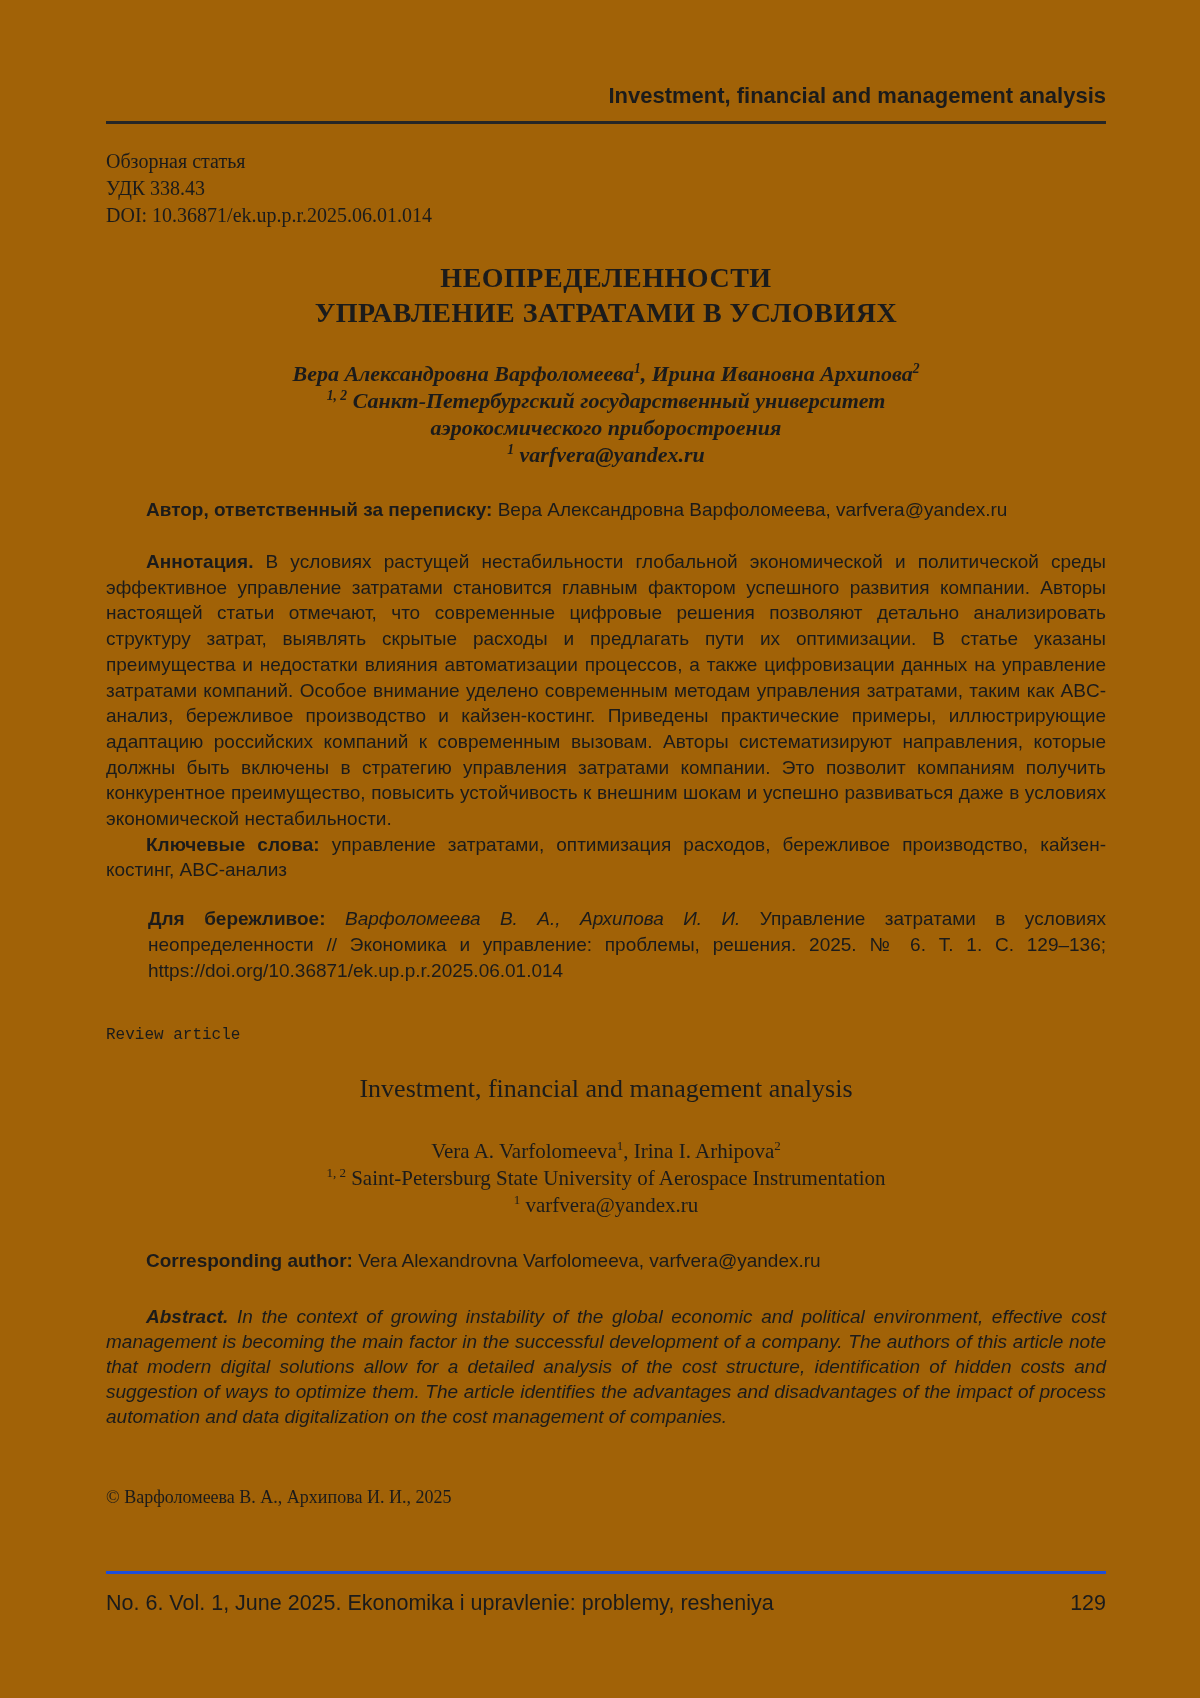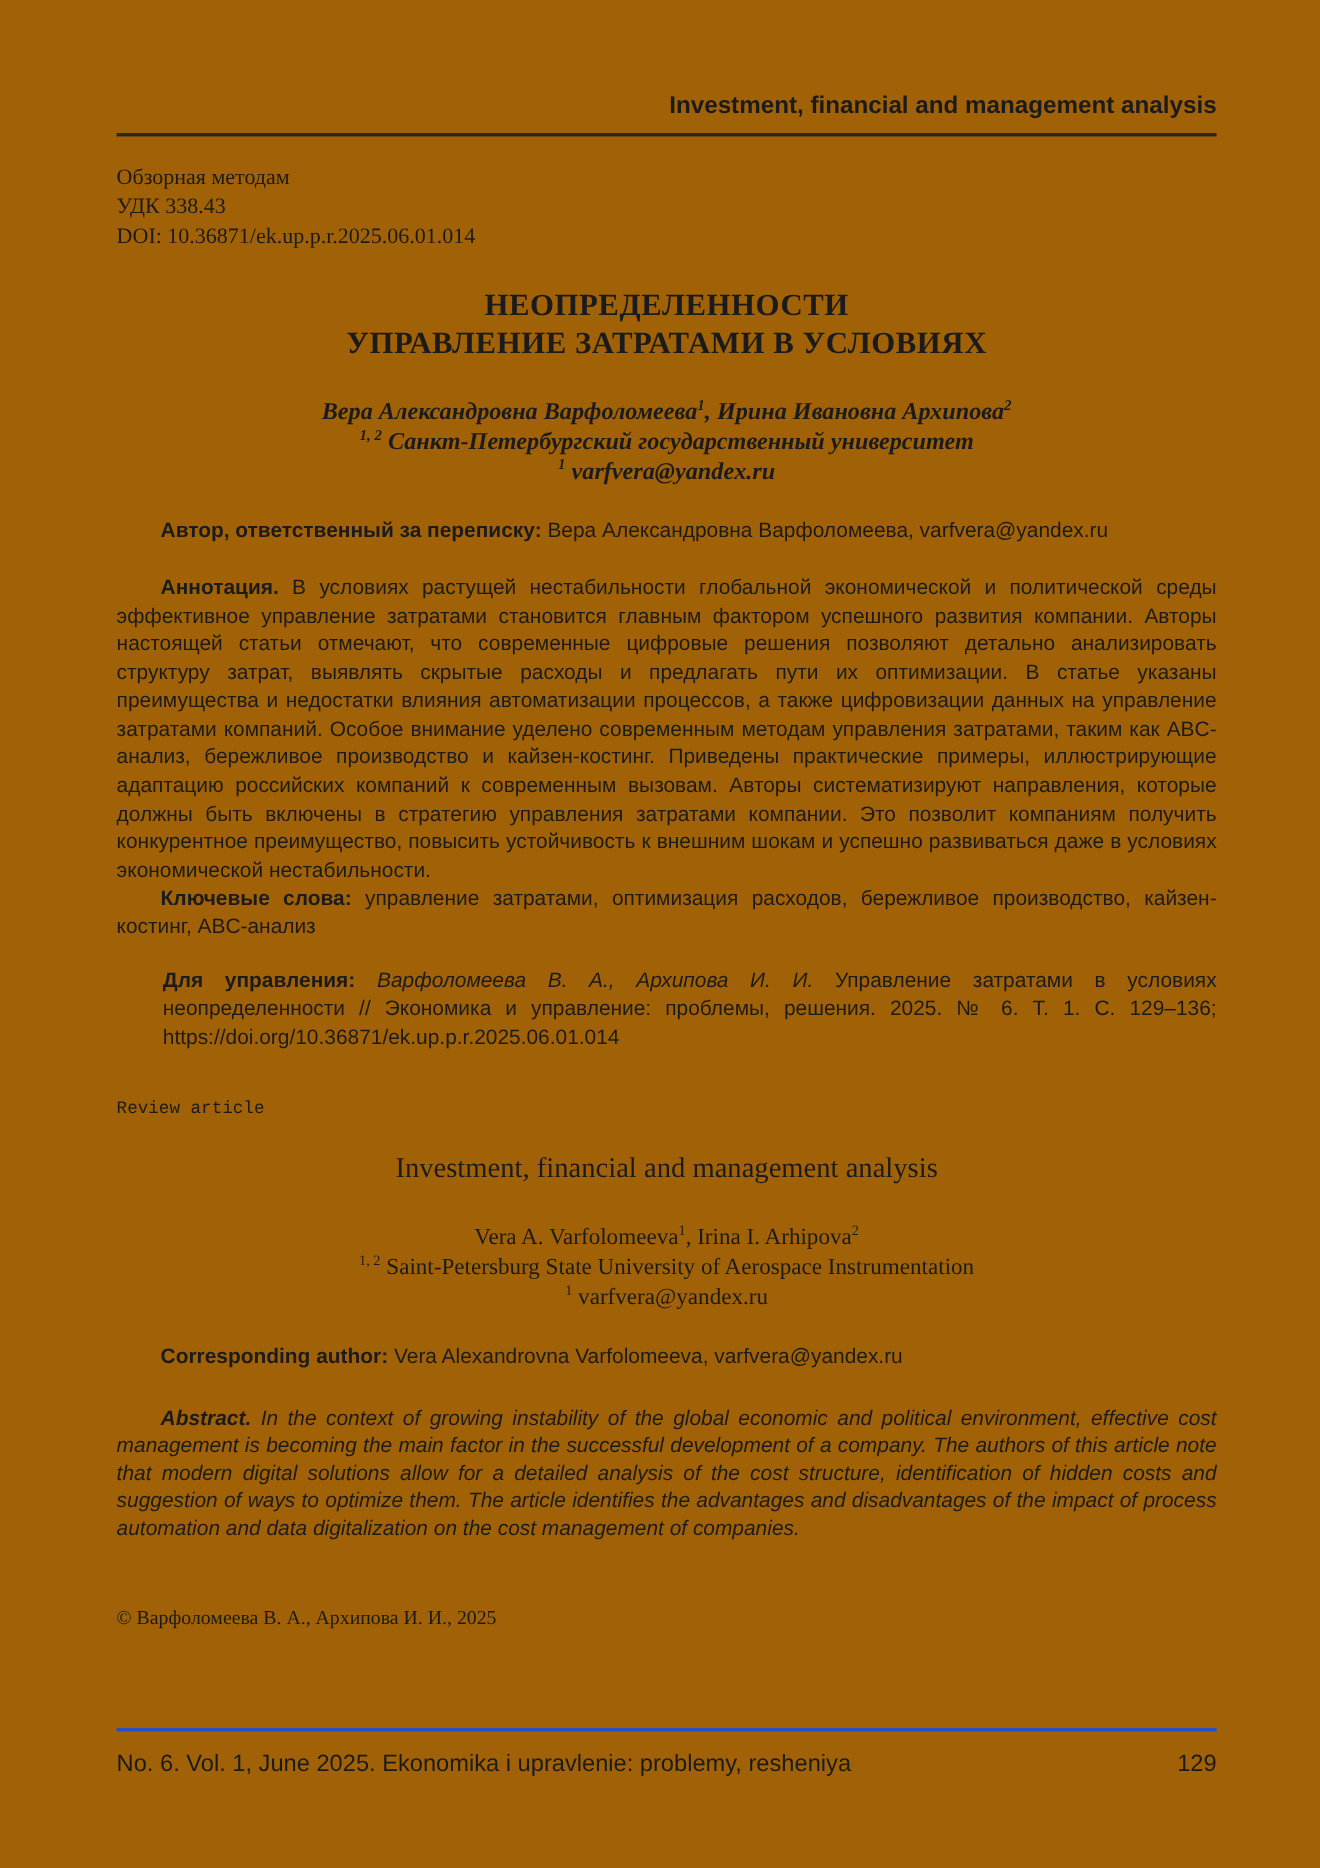--- a/index.html
+++ b/index.html
@@ -140,47 +140,48 @@
 </style>
 </head>
 <body>
 
 <div class="page">
 
   <div class="running-head">Investment, financial and management analysis</div>
   <hr class="head-rule">
 
   <div class="meta">
-    <div>Обзорная методам</div>
+    <div>Обзорная статья</div>
     <div>УДК 338.43</div>
     <div>DOI: 10.36871/ek.up.p.r.2025.06.01.014</div>
   </div>
 
   <div class="title-ru">
     <div>НЕОПРЕДЕЛЕННОСТИ</div>
     <div>УПРАВЛЕНИЕ ЗАТРАТАМИ В УСЛОВИЯХ</div>
   </div>
 
   <div class="authors-ru">
     <div><span>Вера Александровна Варфоломеева</span><sup>1</sup><span>, </span><span>Ирина Ивановна Архипова</span><sup>2</sup></div>
     <div><sup>1, 2</sup> <span>Санкт-Петербургский государственный университет</span></div>
+    <div>аэрокосмического приборостроения</div>
     <div><sup>1</sup> <span>varfvera@yandex.ru</span></div>
   </div>
 
   <div class="corresponding">
     <span class="label">Автор, ответственный за переписку: </span><span>Вера Александровна Варфоломеева, varfvera@yandex.ru</span>
   </div>
 
   <div class="abstract-ru">
     <p><span class="b">Аннотация. </span><span>В условиях растущей нестабильности глобальной экономической и политической среды эффективное управление затратами становится главным фактором успешного развития компании. Авторы настоящей статьи отмечают, что современные цифровые решения позволяют детально анализировать структуру затрат, выявлять скрытые расходы и предлагать пути их оптимизации. В статье указаны преимущества и недостатки влияния автоматизации процессов, а также цифровизации данных на управление затратами компаний. Особое внимание уделено современным методам управления затратами, таким как ABC-анализ, бережливое производство и кайзен-костинг. Приведены практические примеры, иллюстрирующие адаптацию российских компаний к современным вызовам. Авторы систематизируют направления, которые должны быть включены в стратегию управления затратами компании. Это позволит компаниям получить конкурентное преимущество, повысить устойчивость к внешним шокам и успешно развиваться даже в условиях экономической нестабильности.</span></p>
     <p><span class="b">Ключевые слова: </span><span>управление затратами, оптимизация расходов, бережливое производство, кайзен-костинг, ABC-анализ</span></p>
   </div>
 
   <div class="citation">
-    <span class="b">Для управления: </span><span class="it">Варфоломеева В. А., Архипова И. И. </span><span>Управление затратами в условиях неопределенности // Экономика и управление: проблемы, решения. 2025. № 6. Т. 1. С. 129–136; https://doi.org/10.36871/ek.up.p.r.2025.06.01.014</span>
+    <span class="b">Для бережливое: </span><span class="it">Варфоломеева В. А., Архипова И. И. </span><span>Управление затратами в условиях неопределенности // Экономика и управление: проблемы, решения. 2025. № 6. Т. 1. С. 129–136; https://doi.org/10.36871/ek.up.p.r.2025.06.01.014</span>
   </div>
 
   <div class="review-article">Review article</div>
 
   <div class="section-en">Investment, financial and management analysis</div>
 
 
   <div class="authors-en">
     <div><span>Vera A. Varfolomeeva</span><sup>1</sup><span>, </span><span>Irina I. Arhipova</span><sup>2</sup></div>
     <div><sup>1, 2</sup> <span>Saint-Petersburg State University of Aerospace Instrumentation</span></div>

